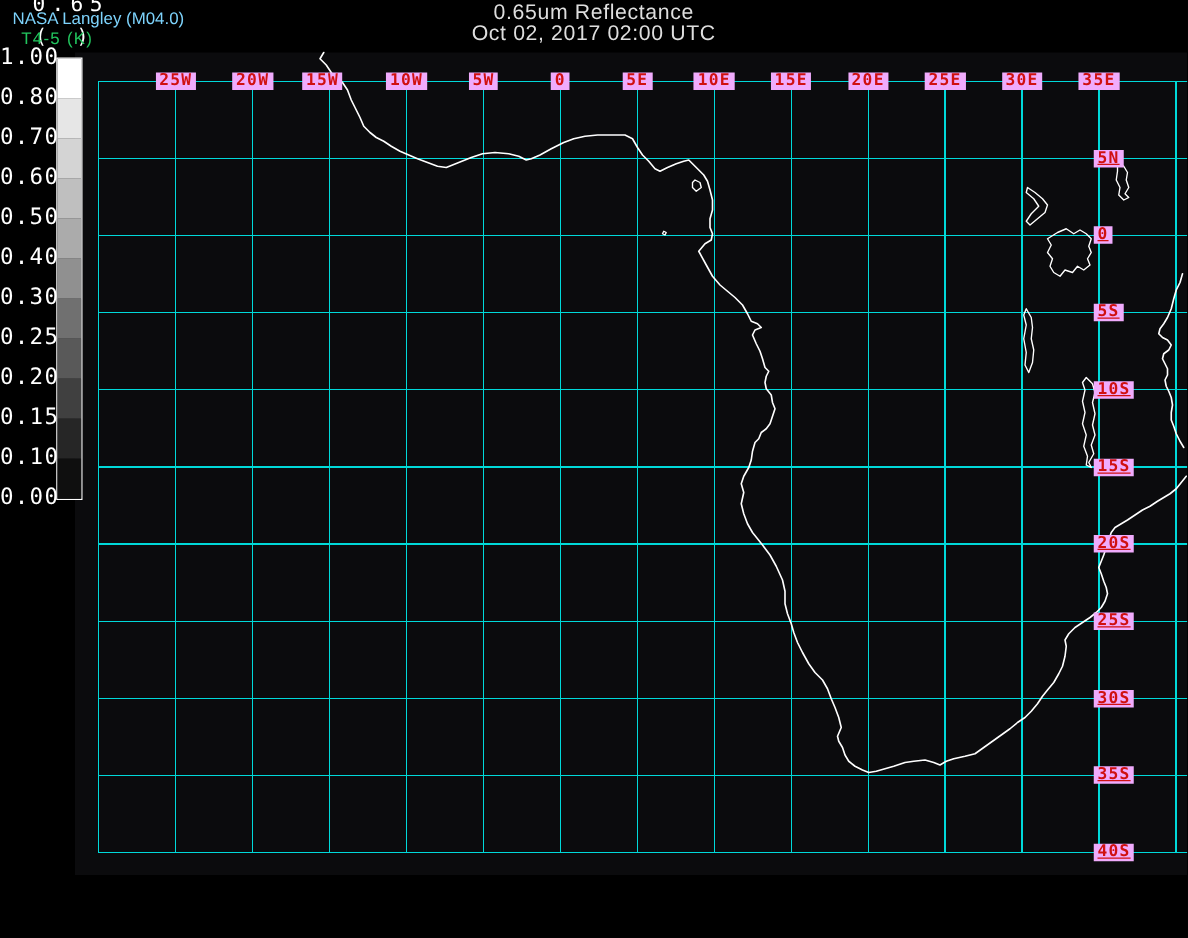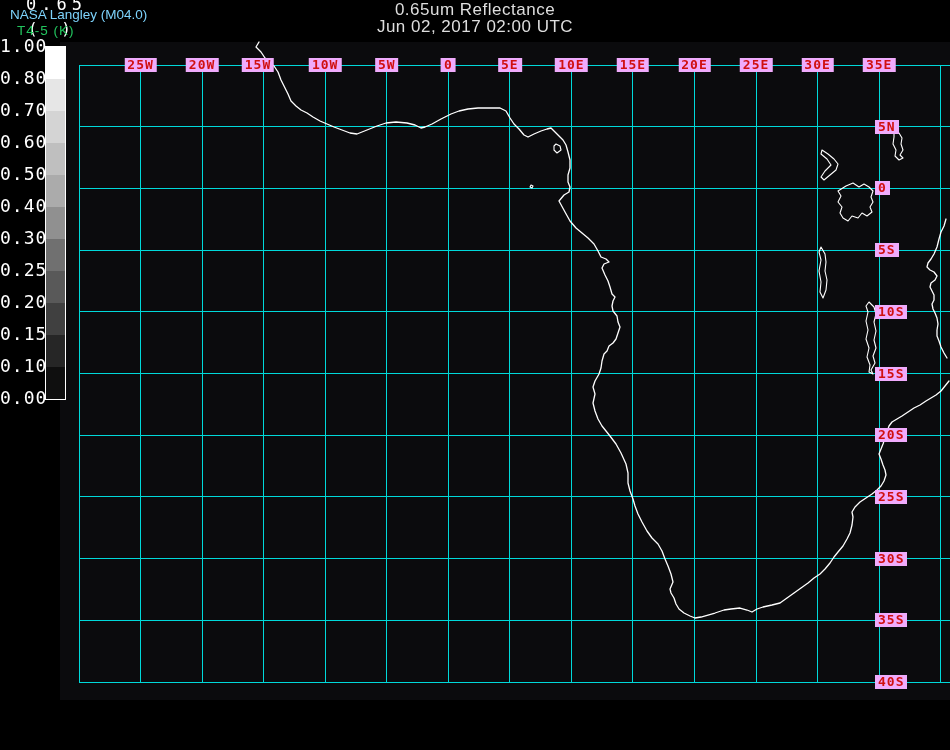--- a/index.html
+++ b/index.html
@@ -18,21 +18,21 @@
   #hdr-chan{left:17px;top:23px;color:#22c55e;font-size:13.5px;letter-spacing:1px;}
   #colorbar{position:absolute;border:1px solid #fff;}
   .cb-seg{width:100%;}
   .cb-label{position:absolute;left:0;width:40px;text-align:right;color:#fff;
             font-family:"DejaVu Sans Mono",monospace;font-size:18px;line-height:16px;
             letter-spacing:1px;white-space:pre;}
   .maplabel{position:absolute;background:#f0abfc;color:#d01010;
             font-family:"DejaVu Sans Mono",monospace;font-weight:bold;font-size:13px;
             line-height:14px;letter-spacing:1px;padding:0 3px;white-space:pre;}
   .lon-label{transform:translate(-50%,-50%);}
-  .lat-label{transform:translate(0,-50%);}
+  .lat-label{transform:translate(0,-50%);text-decoration:underline;}
   #footer-text{position:absolute;left:212px;top:731px;color:#f2f2f2;white-space:pre;
                font-family:"DejaVu Sans Mono",monospace;font-size:13px;letter-spacing:1.6px;}
 </style>
 </head>
 <body>
 
 <div id="screen">
   <div id="plot-bg"></div>
 
   <svg id="map-svg" width="950" height="750">
@@ -68,21 +68,21 @@
       <polygon points="531,185 533,186 532,188 530,187" fill="none" stroke="#ffffff" stroke-width="1.1" stroke-linejoin="round"></polygon>
       <polygon points="822,150 828,154 834,159 838,164 836,170 830,175 824,180 821,177 825,171 831,165 827,159 821,154" fill="none" stroke="#ffffff" stroke-width="1.1" stroke-linejoin="round"></polygon>
       <polygon points="894,131 899,133 902,138 901,144 903,150 900,155 903,158 899,160 895,156 896,150 893,144 894,137" fill="none" stroke="#ffffff" stroke-width="1.1" stroke-linejoin="round"></polygon>
       <polygon points="846,186 853,183 859,187 864,184 869,187 873,191 871,197 873,202 870,207 872,212 867,216 862,213 858,218 852,216 848,221 843,218 840,213 842,207 838,202 841,196 838,191" fill="none" stroke="#ffffff" stroke-width="1.1" stroke-linejoin="round"></polygon>
       <polygon points="821,247 825,254 826,262 825,271 827,280 826,290 823,298 820,292 821,282 819,271 821,260 819,252" fill="none" stroke="#ffffff" stroke-width="1.1" stroke-linejoin="round"></polygon>
       <polygon points="869,302 874,307 876,314 874,322 876,331 874,340 876,348 873,356 875,363 871,370 873,374 869,372 870,365 867,357 869,348 866,339 868,330 866,321 868,312 866,306" fill="none" stroke="#ffffff" stroke-width="1.1" stroke-linejoin="round"></polygon>
     </svg>
 
   <div class="title-block">
     <div>0.65um Reflectance</div>
-    <div>Jun 02, 2017 02:00 UTC</div>
+    <div>Oct 02, 2017 02:00 UTC</div>
   </div>
 
   <div class="hdr" id="hdr-val">0.65</div>
   <div class="hdr" id="hdr-src">NASA Langley (M04.0)</div>
   <div class="hdr" id="hdr-unit">( )</div>
   <div class="hdr" id="hdr-chan">T4-5 (K)</div>
 
   <div id="colorbar" style="left: 45px; top: 46px; width: 19px; height: 352px;">
       <div class="cb-seg" style="height: 32px; background: rgb(255, 255, 255);"></div>
       <div class="cb-seg" style="height: 32px; background: rgb(230, 230, 230);"></div>

